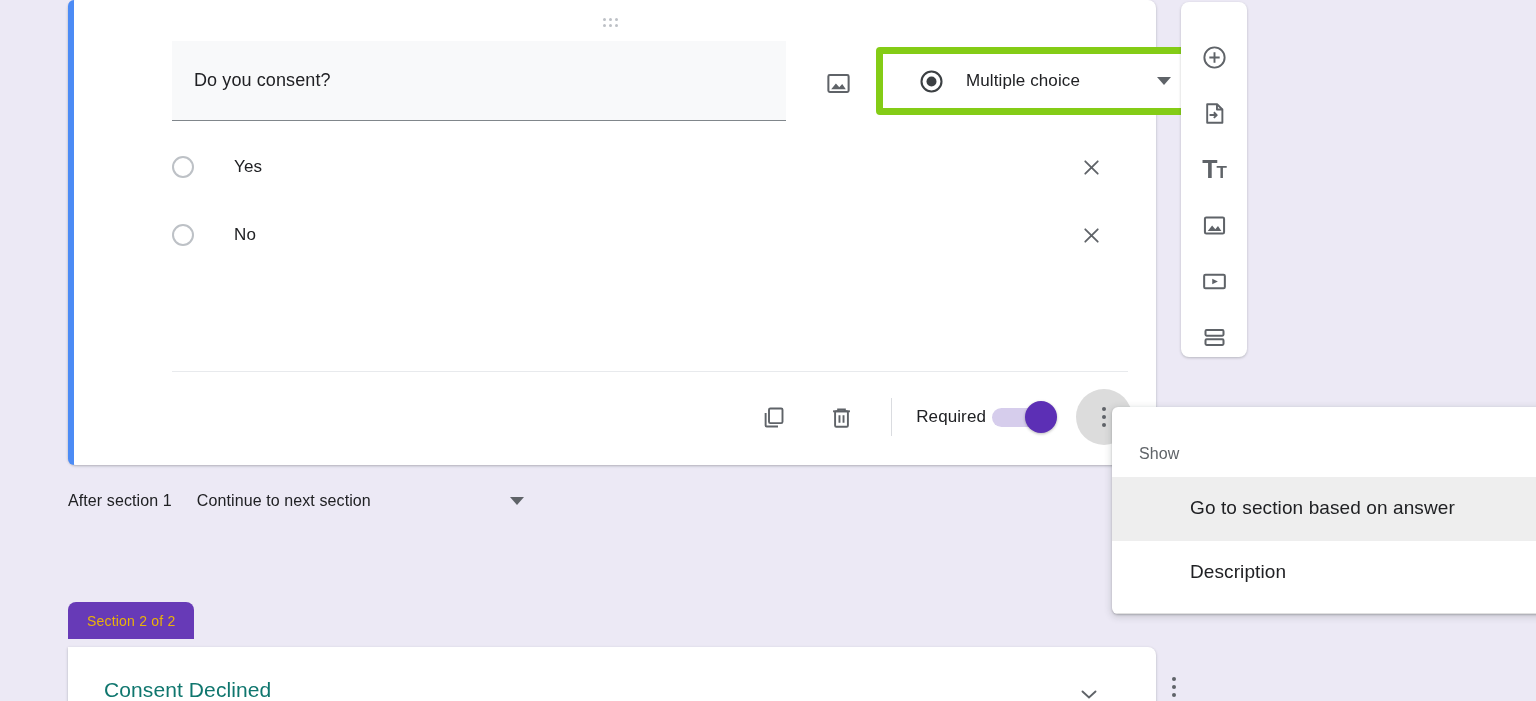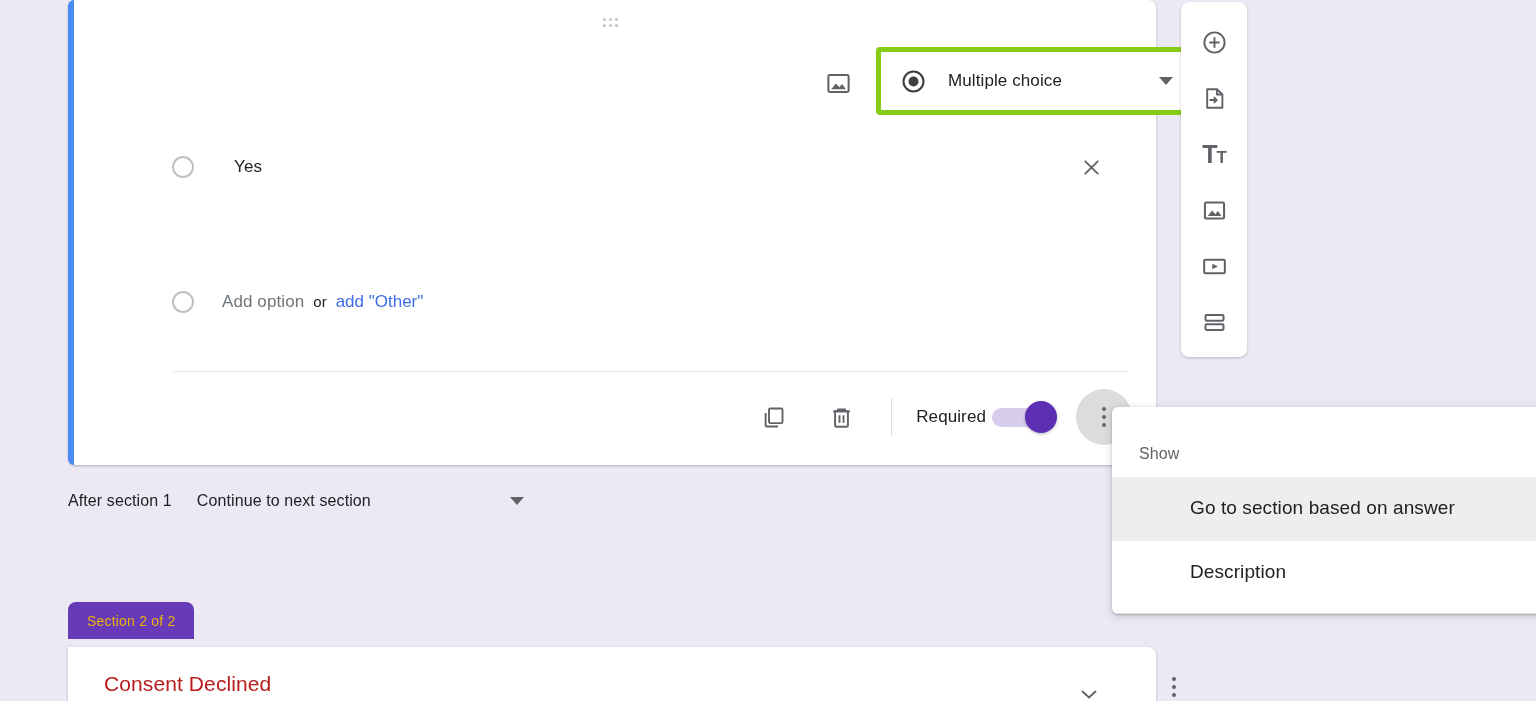--- a/index.html
+++ b/index.html
@@ -91,27 +91,27 @@
     align-items: center;
     justify-content: center;
     border-radius: 50%;
   }
   .q-type-select {
     position: absolute;
     left: 704px;
     top: 6px;
     width: 318px;
     height: 68px;
-    border: 5px solid #84cc16;
+    border: 7px solid #84cc16;
     border-radius: 4px;
     background: #fff;
     display: flex;
     align-items: center;
     box-sizing: border-box;
-    padding: 0 16px 0 20px;
+    padding: 0 16px 0 36px;
   }
   .q-type-icon { flex: 0 0 auto; display:flex; align-items:center; }
   .q-type-label {
     flex: 1 1 auto;
     font-size: 17px;
     color: #202124;
     padding-left: 22px;
     letter-spacing: .1px;
   }
   .caret-down {
@@ -280,23 +280,23 @@
     top: 45px;
     width: 1088px;
     height: 56px;
     background: #fff;
     border-radius: 0 8px 0 0;
     box-shadow: 0 1px 3px rgba(60,64,67,.24), 0 1px 2px rgba(60,64,67,.12);
   }
   .section-title {
     position: absolute;
     left: 36px;
-    top: 25px;
+    top: 31px;
     font-size: 21px;
-    color: #b91c1c;
+    color: #0f766e;
     letter-spacing: .1px;
   }
   .section-chevron {
     position: absolute;
     left: 1013px;
     top: 38px;
     width: 16px;
     height: 9px;
   }
   .section-more {
@@ -319,21 +319,21 @@
     left: 1181px;
     top: 2px;
     width: 66px;
     height: 355px;
     background: #fff;
     border-radius: 8px;
     box-shadow: 0 1px 3px rgba(60,64,67,.2), 0 1px 2px rgba(60,64,67,.1);
     display: flex;
     flex-direction: column;
     align-items: center;
-    padding-top: 20px;
+    padding-top: 36px;
     box-sizing: border-box;
     gap: 16px;
   }
   .side-btn {
     width: 48px; height: 40px;
     display: flex; align-items: center; justify-content: center;
     border-radius: 4px;
   }
   .tt-icon {
     font-size: 25px;
@@ -388,20 +388,21 @@
   <div class="drag-handle">
     <i></i>
       <i></i>
       <i></i>
       <i></i>
       <i></i>
       <i></i>
   </div>
 
   <div class="q-title-row">
+    <div class="q-title-input">Do you consent?</div>
 
     <div class="q-image-btn">
       <svg width="27" height="27" viewBox="0 0 24 24" fill="none" stroke="#5f6368" stroke-width="1.8">
         <rect x="3" y="4.5" width="18" height="15" rx="1.2"></rect>
         <path d="M5.5 17l4.2-5 3 3.4 2.6-3 3.2 4.6z" fill="#5f6368" stroke="none"></path>
       </svg>
     </div>
 
     <div class="q-type-select">
       <span class="q-type-icon">
@@ -418,29 +419,30 @@
   <div class="option-row" style="top:147px">
     <span class="opt-radio"></span>
     <span class="opt-label">Yes</span>
     <span class="opt-remove">
       <svg width="23" height="23" viewBox="0 0 24 24" stroke="#5f6368" stroke-width="1.9" stroke-linecap="round">
         <path d="M5.5 5.5l13 13M18.5 5.5l-13 13"></path>
       </svg>
     </span>
   </div>
 
-
-  <div class="option-row" style="top:282px">
+  <div class="option-row" style="top:215px">
     <span class="opt-radio"></span>
-    <span class="add-row-text">
-      <span class="opt-label placeholder" style="margin-left:0">Add option</span>
-      <span class="or">or</span>
-      <span class="add-other">add "Other"</span>
+    <span class="opt-label">No</span>
+    <span class="opt-remove">
+      <svg width="23" height="23" viewBox="0 0 24 24" stroke="#5f6368" stroke-width="1.9" stroke-linecap="round">
+        <path d="M5.5 5.5l13 13M18.5 5.5l-13 13"></path>
+      </svg>
     </span>
   </div>
+
 
   <div class="card-sep"></div>
 
   <div class="card-footer">
     <span class="footer-icon-btn">
       <svg width="27" height="27" viewBox="0 0 24 24" fill="none" stroke="#5f6368" stroke-width="1.7">
         <rect x="8" y="4" width="12" height="13" rx="1.2"></rect>
         <path d="M5 8v11a1 1 0 0 0 1 1h10"></path>
       </svg>
     </span>

